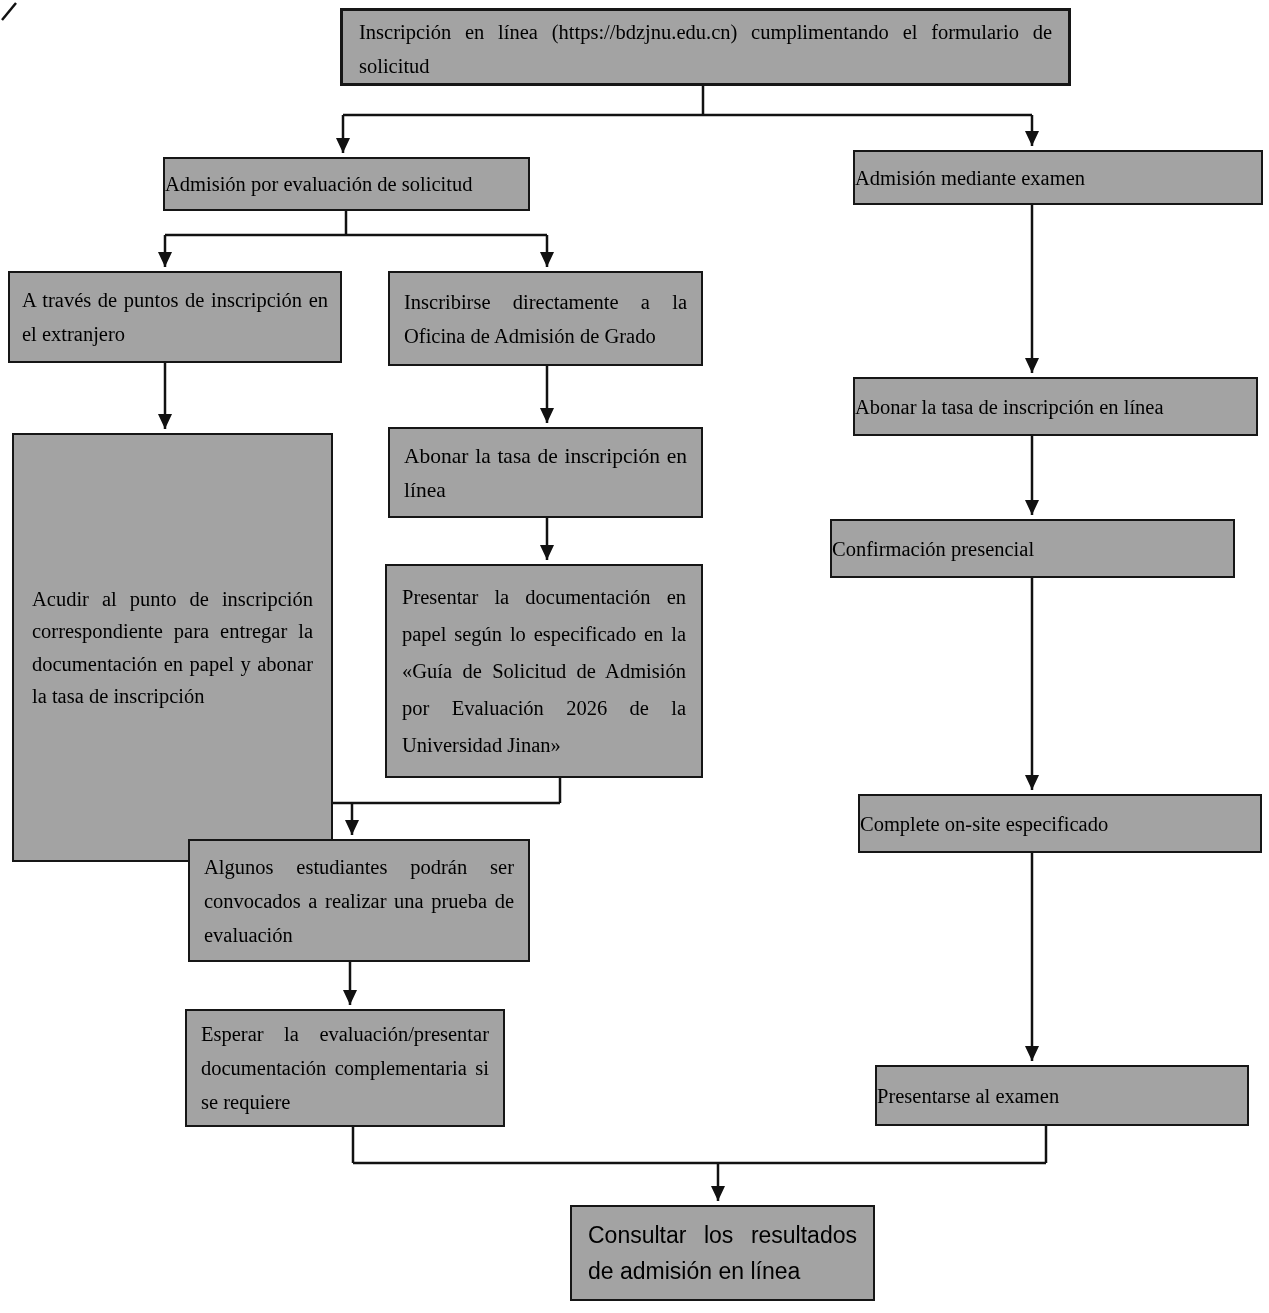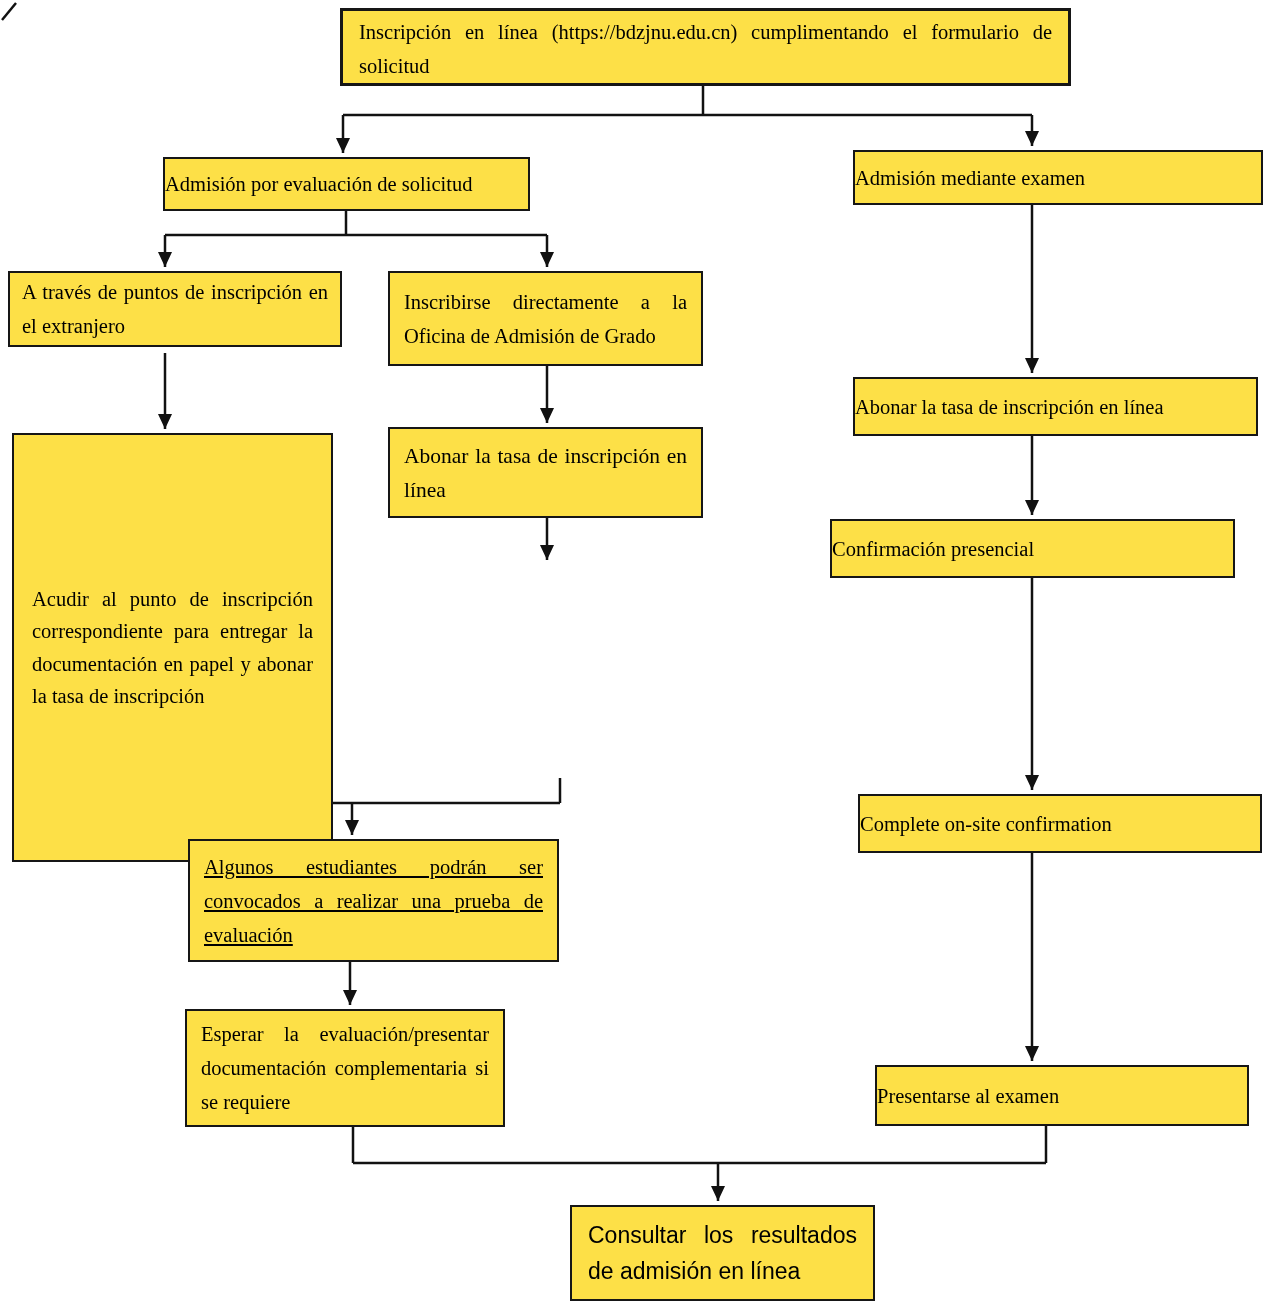--- a/index.html
+++ b/index.html
@@ -8,46 +8,46 @@
     position: relative;
     font-family: "Liberation Serif", serif;
     color: #000;
   }
   #canvas { position: absolute; inset: 0; }
   svg.connectors { position: absolute; left: 0; top: 0; width: 1269px; height: 1313px; }
 
   .node {
     position: absolute;
     box-sizing: border-box;
-    background: #fde047;
+    background: #a3a3a3;
     border: 2.5px solid #161616;
     display: flex;
     font-size: 20.5px;
     line-height: 34px;
   }
   .v-center { align-items: center; }
   .v-top    { align-items: flex-start; }
   .h-center { justify-content: center; }
   .txt { width: 100%; }
   .t-center  { }
   .t-justify { text-align: justify; }
 
   #n-top        { left: 340px; top: 8px;    width: 731px; height: 78px;  padding: 4px 16px; border-width: 3px; }
   #n-eval       { left: 163px; top: 157px;  width: 367px; height: 54px;  }
   #n-exam       { left: 853px; top: 150px;  width: 410px; height: 55px;  }
-  #n-overseas   { left: 8px;   top: 271px;  width: 334px; height: 76px;  padding: 12px 12px; }
+  #n-overseas   { left: 8px;   top: 271px;  width: 334px; height: 92px;  padding: 12px 12px; }
   #n-direct     { left: 388px; top: 271px;  width: 315px; height: 95px;  padding: 10px 14px; }
   #n-visit      { left: 12px;  top: 433px;  width: 321px; height: 429px; padding: 0 18px; line-height: 32.5px; }
   #n-pay-mid    { left: 388px; top: 427px;  width: 315px; height: 91px;  padding: 10px 14px; font-size: 21.5px; }
   #n-docs       { left: 385px; top: 564px;  width: 318px; height: 214px; padding: 0 15px; line-height: 37px; }
   #n-pay-right  { left: 853px; top: 377px;  width: 405px; height: 59px;  }
   #n-confirm    { left: 830px; top: 519px;  width: 405px; height: 59px;  }
   #n-complete   { left: 858px; top: 794px;  width: 404px; height: 59px;  }
   #n-take-exam  { left: 855px; top: 1065px; width: 374px; height: 61px; margin-left: 20px;  }
-  #n-algunos    { left: 188px; top: 839px;  width: 371px; height: 123px; padding: 22px 14px; text-decoration: underline; }
+  #n-algunos    { left: 188px; top: 839px;  width: 342px; height: 123px; padding: 22px 14px; }
   #n-esperar    { left: 185px; top: 1009px; width: 320px; height: 118px; padding: 10px 14px; }
   #n-consultar  { left: 570px; top: 1205px; width: 305px; height: 96px;  padding: 8px 16px;
                   font-family: "Liberation Sans", sans-serif; font-size: 23px; line-height: 36px; }
 </style>
 </head>
 <body>
 
 <div id="canvas">
 
   <svg class="connectors" viewBox="0 0 1269 1313" fill="none" stroke="#111111" stroke-width="2.5">
@@ -112,31 +112,34 @@
   </div>
 
   <div class="node v-center" id="n-visit">
     <div class="txt t-justify">Acudir al punto de inscripción correspondiente para entregar la documentación en papel y abonar la tasa de inscripción</div>
   </div>
 
   <div class="node v-center" id="n-pay-mid">
     <div class="txt t-justify">Abonar la tasa de inscripción en línea</div>
   </div>
 
+  <div class="node v-center" id="n-docs">
+    <div class="txt t-justify">Presentar la documentación en papel según lo especificado en la «Guía de Solicitud de Admisión por Evaluación 2026 de la Universidad Jinan»</div>
+  </div>
 
   <div class="node v-center h-center" id="n-pay-right">
     <div class="txt t-center">Abonar la tasa de inscripción en línea</div>
   </div>
 
   <div class="node v-center h-center" id="n-confirm">
     <div class="txt t-center">Confirmación presencial</div>
   </div>
 
   <div class="node v-center h-center" id="n-complete">
-    <div class="txt t-center">Complete on-site confirmation</div>
+    <div class="txt t-center">Complete on-site especificado</div>
   </div>
 
   <div class="node v-center h-center" id="n-take-exam">
     <div class="txt t-center">Presentarse al examen</div>
   </div>
 
   <div class="node v-center" id="n-algunos">
     <div class="txt t-justify">Algunos estudiantes podrán ser convocados a realizar una prueba de evaluación</div>
   </div>
 

